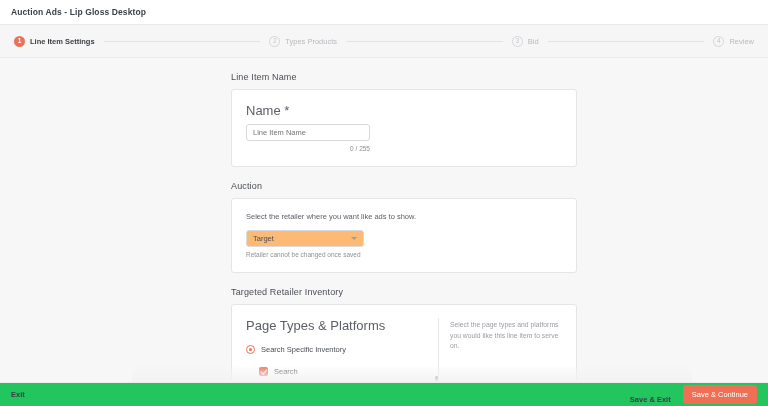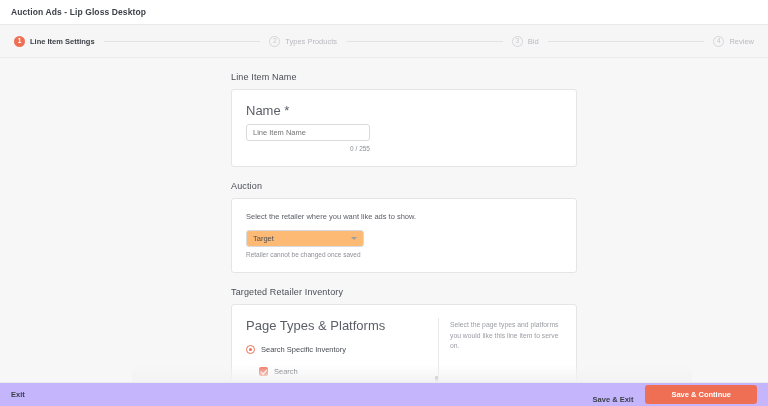--- a/index.html
+++ b/index.html
@@ -180,37 +180,37 @@
     position: absolute;
     right: 0px; top: 58px;
     width: 3px; height: 34px;
     background: #6f7076; border-radius: 2px;
   }
 
   
   .footer {
     position: absolute; left: 0; bottom: 0;
     width: 768px; height: 24px;
-    background: #c4b5fd;
+    background: #22c55e;
     border-top: 1px solid #ececed;
     display: flex; align-items: center;
     padding: 0 11px;
   }
   .footer-left { font-size: 7.5px; font-weight: bold; color: #3b3f46; }
   .footer-right { margin-left: auto; display: flex; align-items: flex-end; gap: 12px; }
   .btn-text {
     font-size: 7.5px; font-weight: bold; color: #3b3f46;
     background: none; border: none; cursor: pointer;
     font-family: "Liberation Sans", sans-serif;
   }
   .btn-primary {
     background: #ef6f55; color: #ffffff;
-    font-size: 7.5px; font-weight: bold;
+    font-size: 7.5px; font-weight: normal;
     border: none; border-radius: 3px;
-    padding: 5px 26px; cursor: pointer;
+    padding: 5px 9px; cursor: pointer;
     font-family: "Liberation Sans", sans-serif;
   }
   .fade {
     position: absolute; left: 110px; bottom: 24px;
     width: 560px; height: 18px;
     background: linear-gradient(to bottom, rgba(247,247,248,0), #f3f3f4);
     pointer-events: none;
   }
 </style>
 </head>

